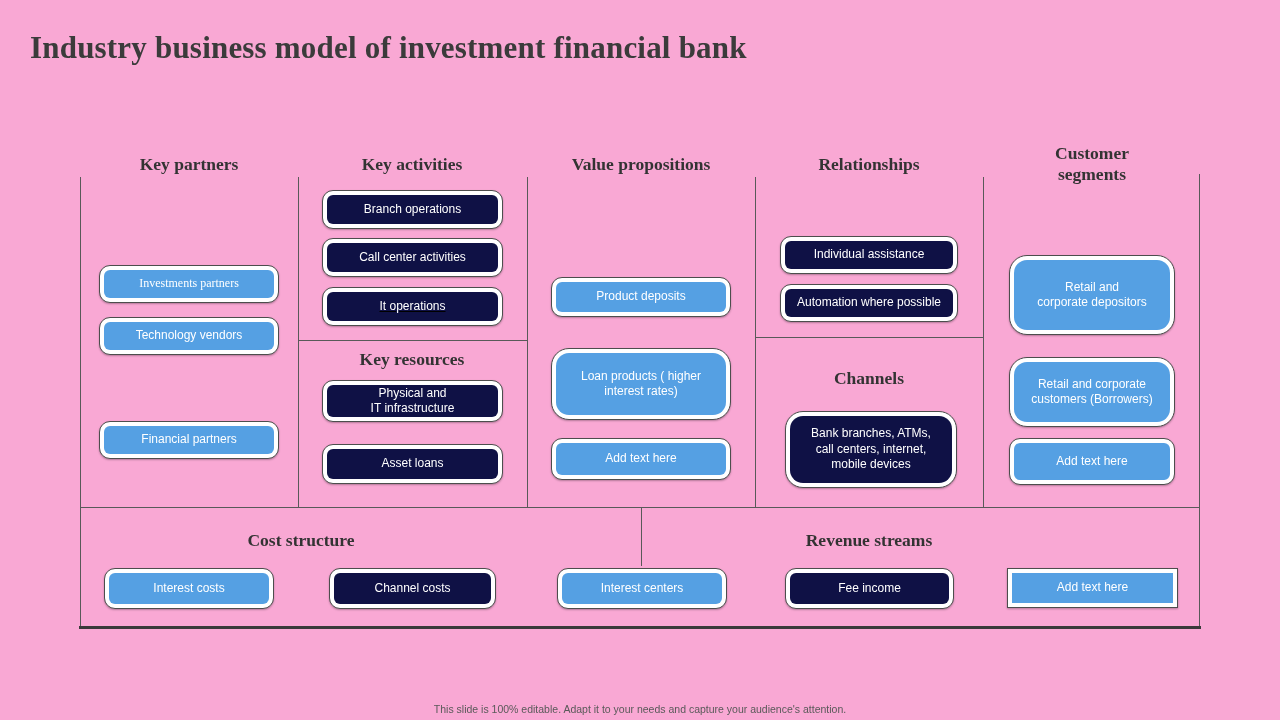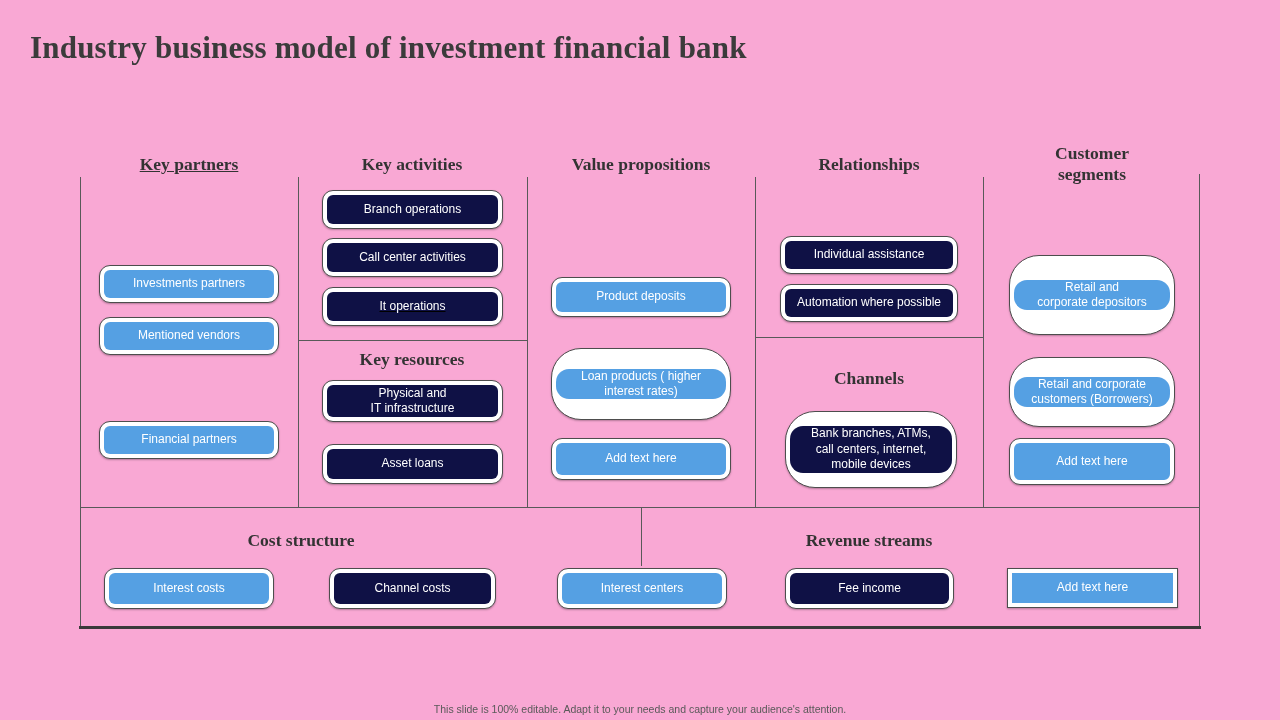--- a/index.html
+++ b/index.html
@@ -34,21 +34,21 @@
   .pill{
     position:absolute;box-sizing:border-box;background:#fff;
     border:1px solid #4d4d4d;border-radius:11px;padding:4px;
     box-shadow:0 1px 2px rgba(0,0,0,0.28);display:flex;
   }
   .pill .fill{
     flex:1;border-radius:6px;display:flex;align-items:center;justify-content:center;
     color:#fff;font-size:12px;line-height:1.28;text-align:center;white-space:pre-line;
     padding:0 4px;
   }
-  .pill.big{border-radius:30px;align-items:center;}
+  .pill.big{border-radius:18px;}
   .pill.big .fill{border-radius:13px;}
   .pill.square{border-radius:0;}
   .pill.square .fill{border-radius:0;}
   .fill.blue{background:var(--accent-blue);}
   .fill.navy{background:var(--accent-navy);}
 
   .footer-note{
     position:absolute;left:0;top:703px;width:1280px;text-align:center;
     font-size:10.5px;color:#595959;
   }
@@ -56,21 +56,21 @@
     position:absolute;right:22px;top:690px;font-size:11px;color:#595959;
   }
 </style>
 </head>
 <body style="--accent-blue: #55A0E3; --accent-navy: #0F1145; --line-gray: #595959; --title-gray: #3B3B3B;">
 
 <div class="slide">
 
   <div class="page-title">Industry business model of investment financial bank</div>
 
-  <div class="col-header" style="left:189px;top:154px;text-decoration:underline;">Key partners</div>
+  <div class="col-header" style="left:189px;top:154px;">Key partners</div>
   <div class="col-header" style="left:412px;top:154px;">Key activities</div>
   <div class="col-header" style="left:641px;top:154px;">Value propositions</div>
   <div class="col-header" style="left:869px;top:154px;">Relationships</div>
   <div class="col-header wrap" style="left:1092px;top:143px;">Customer segments</div>
   <div class="col-header" style="left:412px;top:349px;">Key resources</div>
   <div class="col-header" style="left:869px;top:368px;">Channels</div>
   <div class="col-header" style="left:301px;top:530px;">Cost structure</div>
   <div class="col-header" style="left:869px;top:530px;">Revenue streams</div>
 
   <div class="vline" style="left:80px;top:177px;height:330px;"></div>
@@ -80,25 +80,25 @@
   <div class="vline" style="left:983px;top:177px;height:330px;"></div>
   <div class="vline" style="left:1199px;top:174px;height:333px;"></div>
   <div class="hline" style="left:298px;top:340px;width:230px;"></div>
   <div class="hline" style="left:755px;top:337px;width:229px;"></div>
   <div class="hline" style="left:80px;top:507px;width:1120px;"></div>
   <div class="vline" style="left:80px;top:507px;height:120px;"></div>
   <div class="vline" style="left:1199px;top:507px;height:120px;"></div>
   <div class="vline" style="left:641px;top:507px;height:59px;"></div>
   <div class="thickline" style="left:79px;top:626px;width:1122px;"></div>
 
-  <div class="pill" style="left:99px;top:265px;width:180px;height:38px;">
+  <div class="pill" style="left:99px;top:265px;width:180px;height:38px;font-family:Liberation Serif, serif;">
       <div class="fill blue">Investments partners</div>
     </div>
   <div class="pill" style="left:99px;top:317px;width:180px;height:38px;">
-      <div class="fill blue">Mentioned vendors</div>
+      <div class="fill blue">Technology vendors</div>
     </div>
   <div class="pill" style="left:99px;top:421px;width:180px;height:38px;">
       <div class="fill blue">Financial partners</div>
     </div>
 
   <div class="pill" style="left:322px;top:190px;width:181px;height:39px;justify-content:center;">
       <div class="fill navy">Branch operations</div>
     </div>
   <div class="pill" style="left:322px;top:238px;width:181px;height:39px;">
       <div class="fill navy">Call center activities</div>

